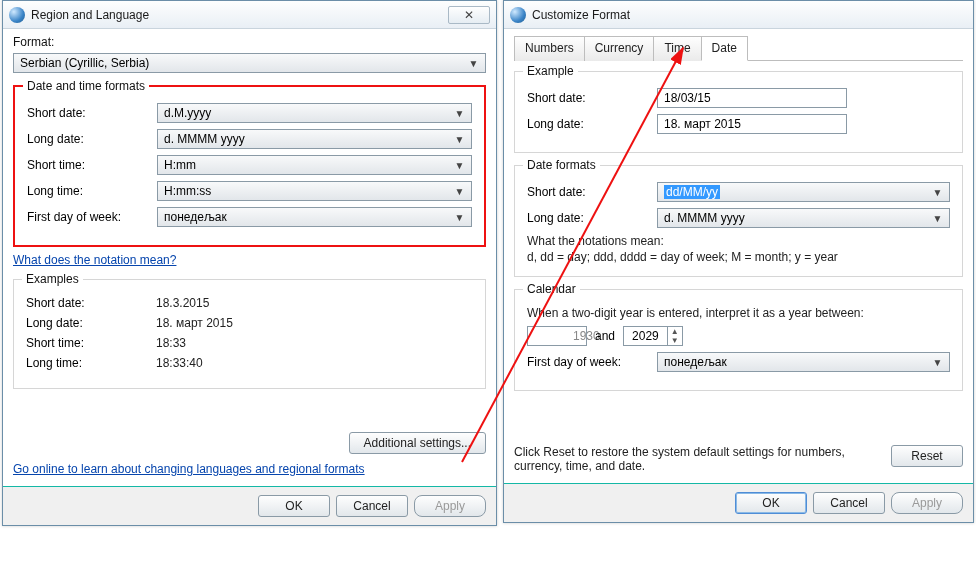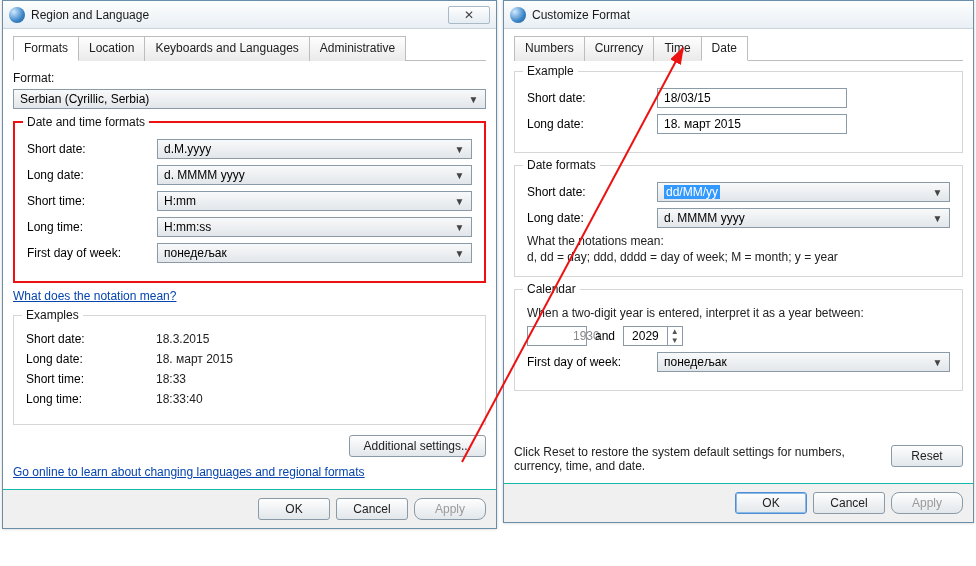--- a/index.html
+++ b/index.html
@@ -106,21 +106,21 @@
   }
   .btn {
     min-width:72px; height:22px;
     border:1px solid #8a9aa6;
     background:linear-gradient(#fefefe,#e2e7eb);
     border-radius:3px;
     display:flex; align-items:center; justify-content:center;
     color:#222;
   }
   .btn.disabled { color:#9a9a9a;border-radius:8px; }
-  .small-btn { min-width:auto; padding:4px 14px; }
+  .small-btn { min-width:auto; padding:4px 14px;margin-top:33px; }
   .spinner {
     display:flex; border:1px solid #8a9aa6; height:20px; background:#fff;
   }
   .spinner .val { padding:0 8px; display:flex; align-items:center; }
   .spinner .spins { display:flex; flex-direction:column; border-left:1px solid #8a9aa6; }
   .spinner .spins div { font-size:8px; line-height:9px; padding:0 3px; color:#555; }
   .note { color:#222; margin-top:6px; }
   .arrow-annot {
     position:absolute; pointer-events:none; z-index:50;
   }
@@ -130,26 +130,20 @@
 
 <div class="window" style="left:2px; top:0; width:495px;">
   <div class="titlebar">
     <div class="globe"></div>
     <div class="title">Region and Language</div>
     <div class="close-group">
       <div class="title-close">✕</div>
     </div>
   </div>
   <div class="client">
-    <div class="tabstrip">
-      <div class="tab active">Formats</div>
-      <div class="tab">Location</div>
-      <div class="tab">Keyboards and Languages</div>
-      <div class="tab">Administrative</div>
-    </div>
 
     <div class="label">Format:</div>
     <div class="select" style="margin-top:4px;">
       <span>Serbian (Cyrillic, Serbia)</span>
       <span class="arrow">▼</span>
     </div>
 
     <div class="groupbox redbox">
       <div class="legend plain">Date and time formats</div>
       <div class="row">

